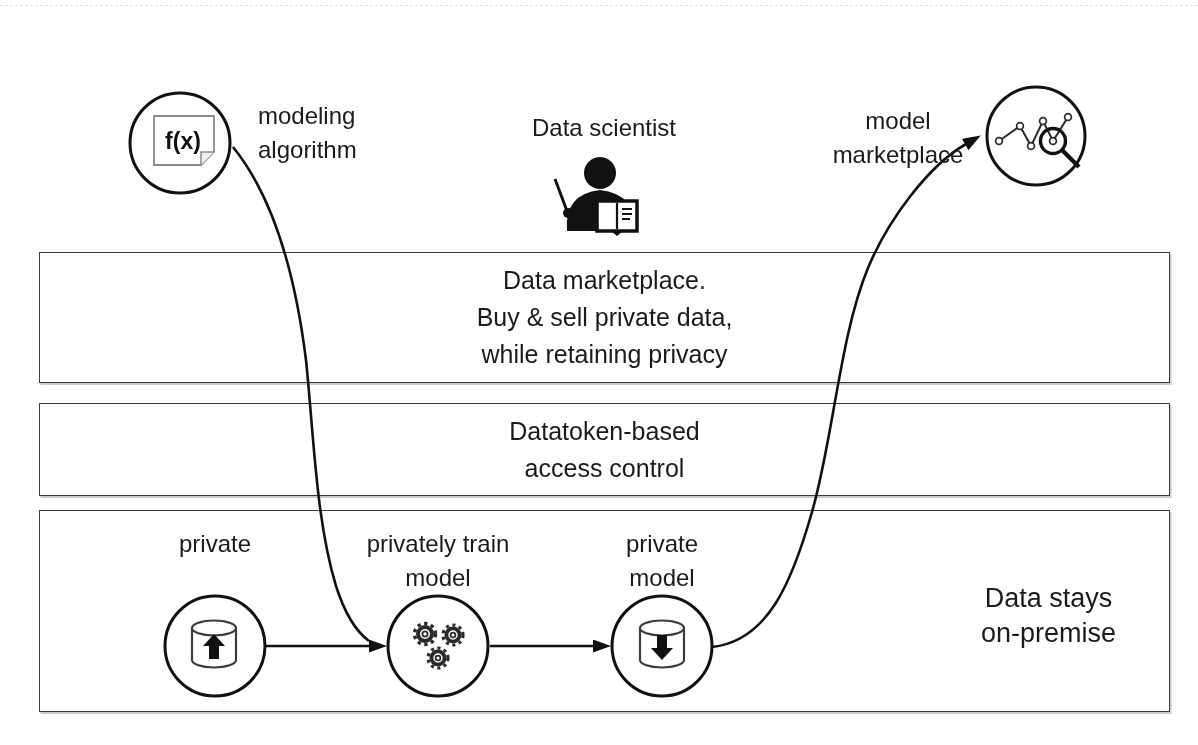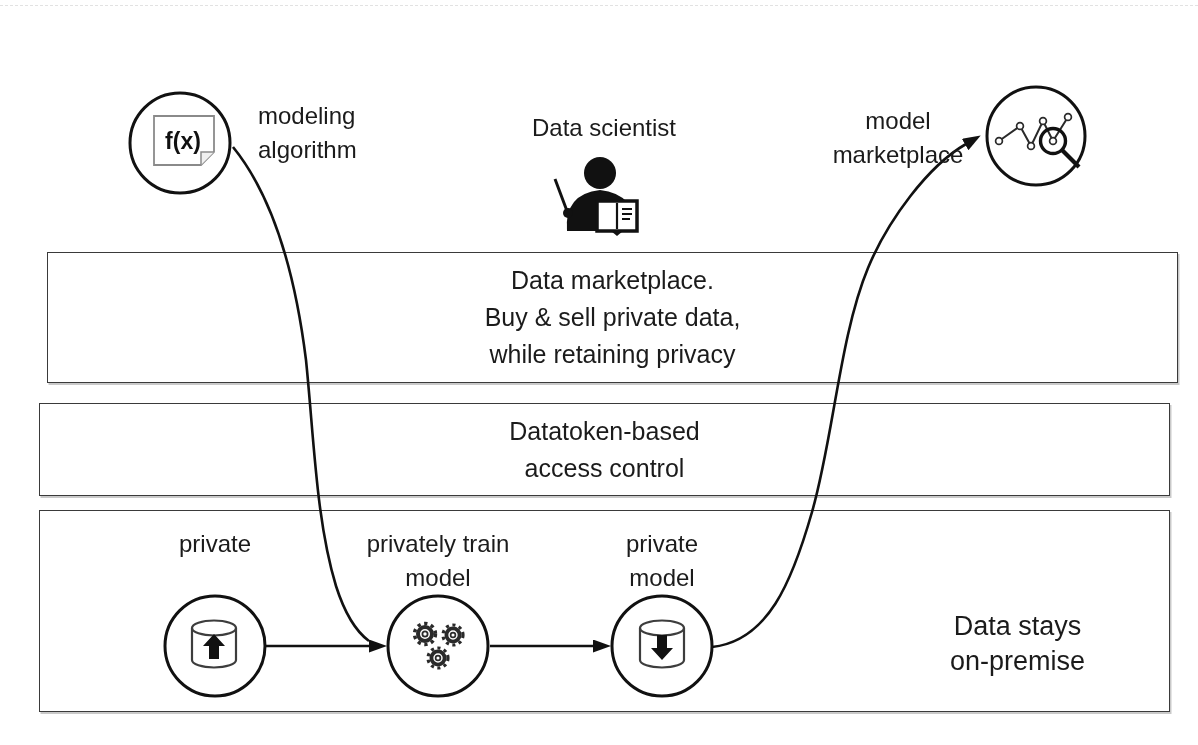--- a/index.html
+++ b/index.html
@@ -13,21 +13,21 @@
     position:absolute; left:0; top:5px; width:1198px; height:0;
     border-top:1px dashed #e2e2e2;
   }
   .band {
     position:absolute; left:39px; width:1131px;
     background:#ffffff; border:1.5px solid #3a3a3a;
     box-shadow:1.5px 2px 0 #c9c9c9;
     display:flex; flex-direction:column; align-items:center; justify-content:center;
     box-sizing:border-box;
   }
-  .band-marketplace { top:252px; height:131px;margin-left:8px; }
+  .band-marketplace { top:252px; height:131px; }
   .band-datatoken   { top:403px; height:93px; }
   .band-onpremise   { top:510px; height:202px; }
   .band-text { text-align:center; font-size:25px; line-height:37px; color:#1b1b1b; }
   .band-text span { display:block; }
   .svg-layer { position:absolute; left:0; top:0; }
   .lbl { position:absolute; font-size:24px; line-height:34px; text-align:center; color:#1b1b1b; }
   .lbl span { display:block; }
   .lbl-left { text-align:left; }
   .lbl-big { font-size:27px; line-height:35px; }
 </style>
@@ -167,18 +167,18 @@
   <div class="lbl" style="left:343px; top:527px; width:190px;">
     <span>privately train</span>
     <span>model</span>
   </div>
 
   <div class="lbl" style="left:592px; top:527px; width:140px;">
     <span>private</span>
     <span>model</span>
   </div>
 
-  <div class="lbl lbl-big" style="left:915px; top:581px; width:205px;margin-top:28px;">
+  <div class="lbl lbl-big" style="left:946px; top:581px; width:205px;">
     <span>Data stays</span>
     <span>on-premise</span>
   </div>
 
 </div>
 
 </body></html>

